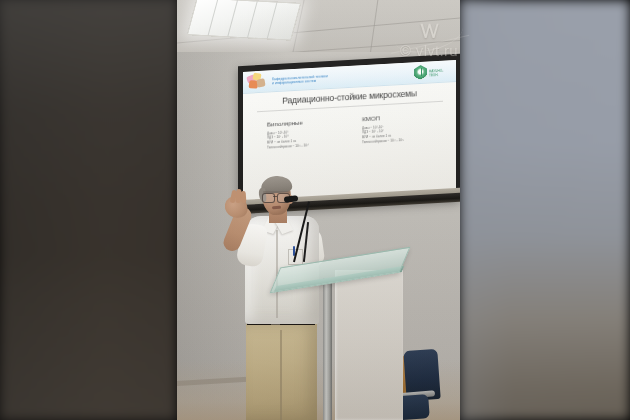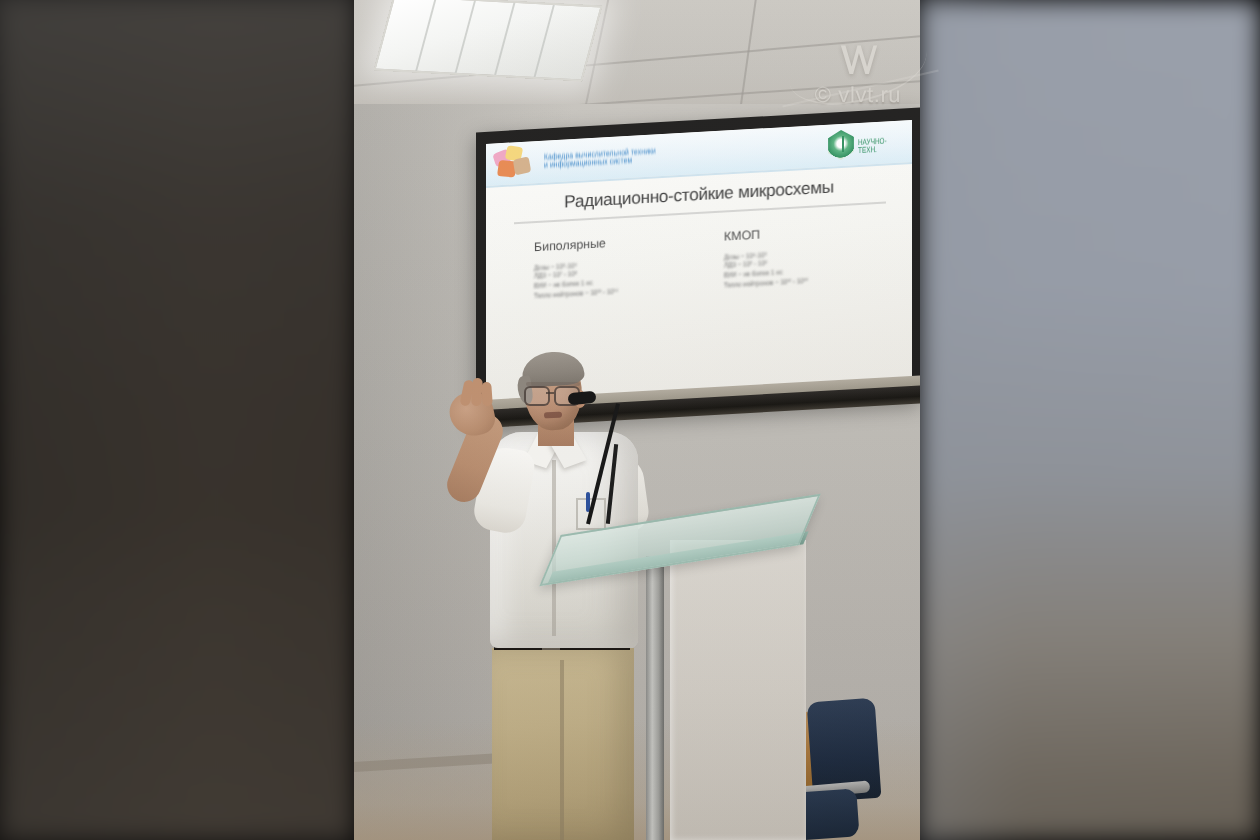--- a/index.html
+++ b/index.html
@@ -555,21 +555,21 @@
   }
   .wm-logo {
     font-size: 28px;
     line-height: 30px;
     color: #f2efe9;
     letter-spacing: -1px;
     font-family: "Liberation Serif", serif;
     text-shadow: 0 1px 2px rgba(70,60,50,0.5);
   }
   .wm-url {
-    font-size: 11px;
+    font-size: 15px;
     color: #efece6;
     letter-spacing: 0.3px;
     text-shadow: 0 1px 1px rgba(70,60,50,0.5);
     margin-top: -2px;
     text-align: center;
   }
   .wm-swoosh {
     position: absolute;
     left: 6px; top: 2px;
     width: 70px; height: 34px;

